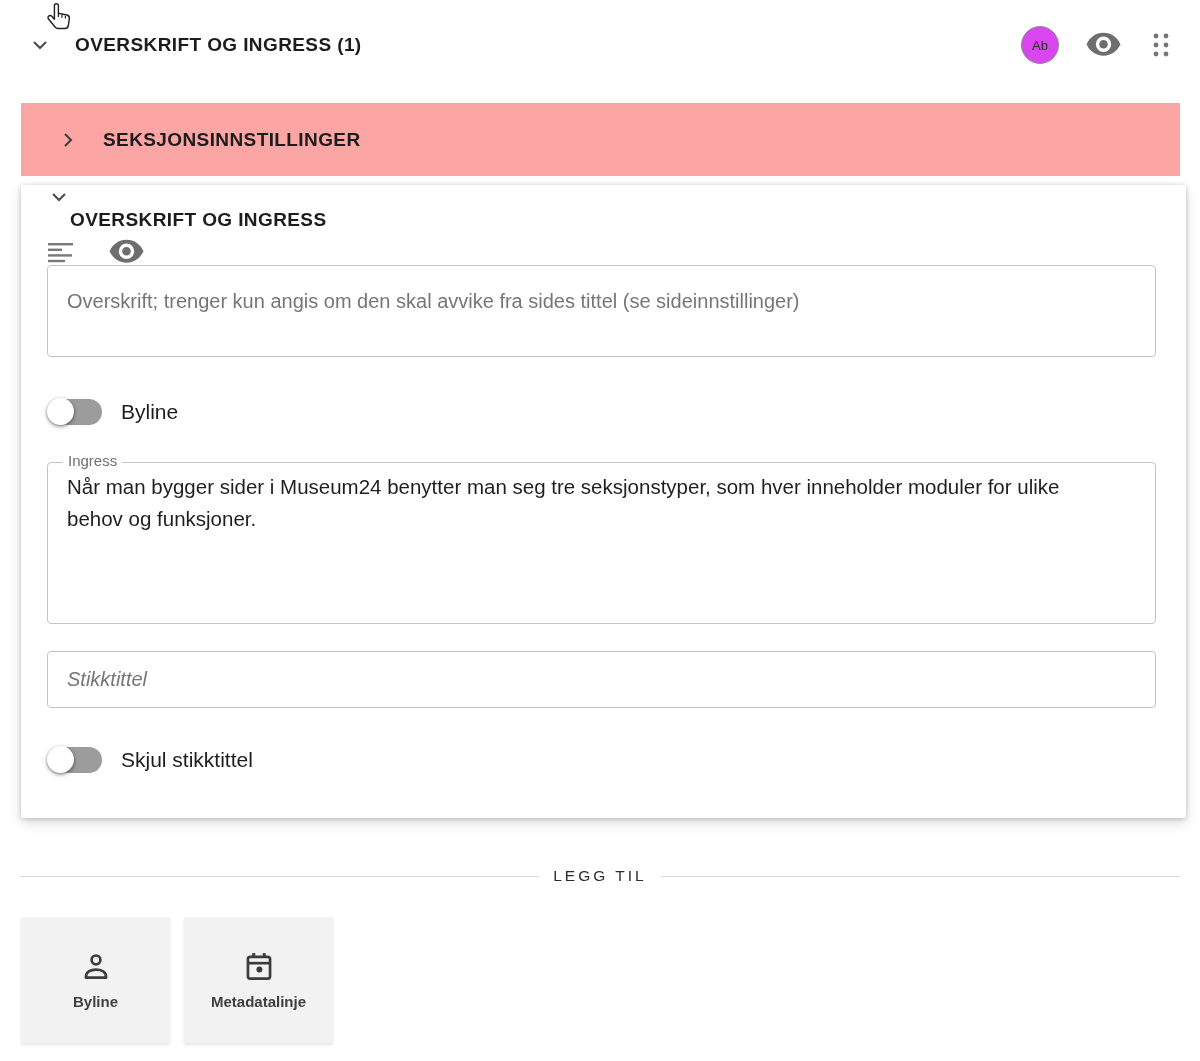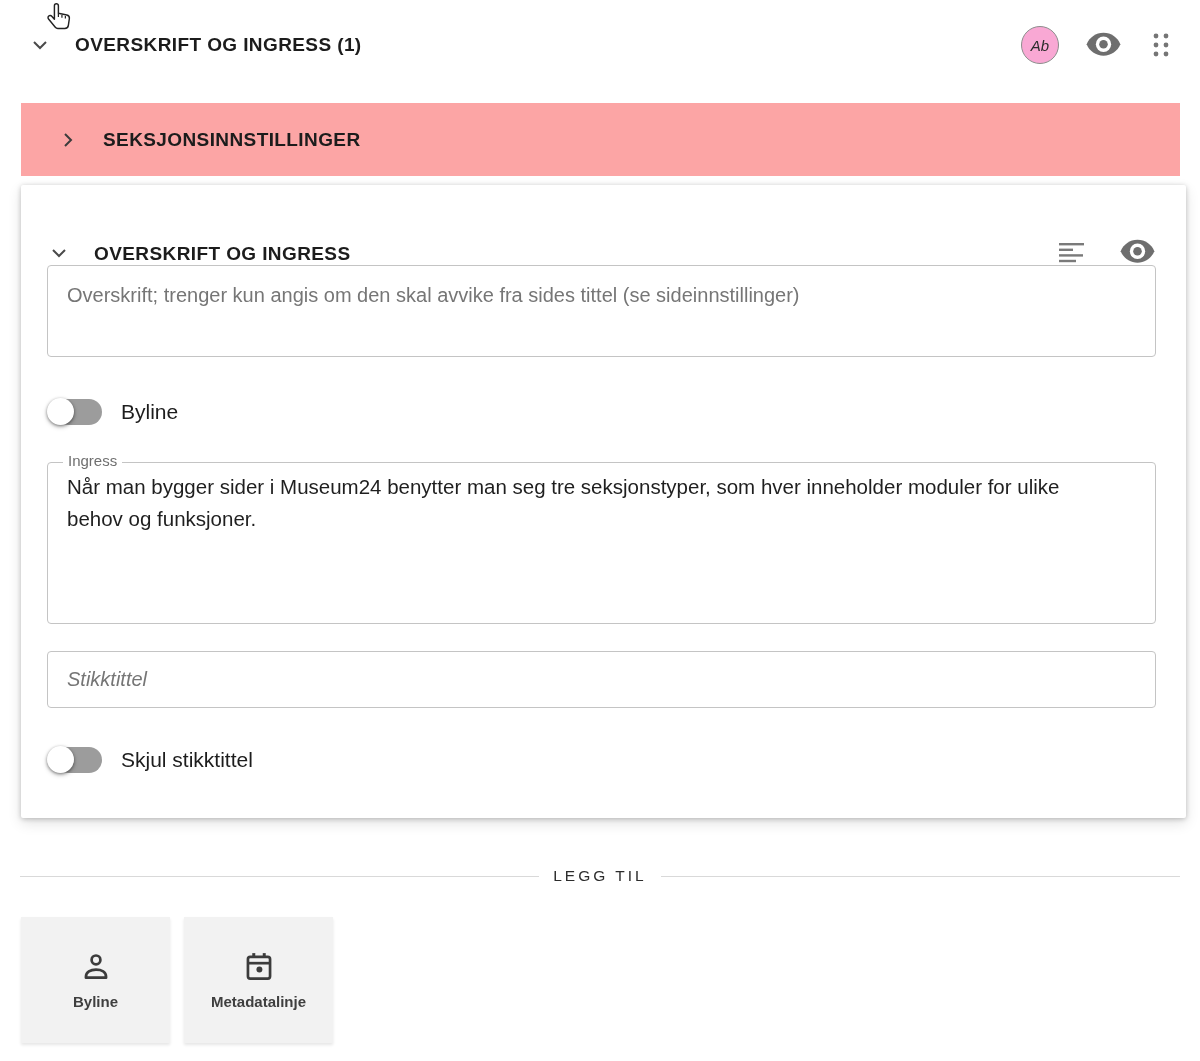--- a/index.html
+++ b/index.html
@@ -8,42 +8,42 @@
 
   
   .top-header { position:absolute; top:22px; left:28px; right:26px; height:46px;
     display:flex; align-items:center; }
   .top-header .title, .card-header .title, .settings-bar .title {
     font-size:19px; font-weight:bold; letter-spacing:.4px; color:#1c1c1c; }
   .top-header .title { margin-left:23px; }
   .flex-spacer { flex:1; }
   .chev { width:24px; height:24px; flex:0 0 auto; }
   .ab-badge { width:38px; height:38px; border:1.5px solid #8d8d8d; border-radius:50%;
-    display:flex; align-items:center; justify-content:center; font-size:15px;
-    color:#2e2e2e; background:#f9a8d4;font-style:italic; }
+    display:flex; align-items:center; justify-content:center; font-size:13px;
+    color:#2e2e2e; background:#d946ef; }
   .icon-gap { margin-left:26px; }
 
   .cursor { position:absolute; top:2px; left:46px; width:27px; height:31px; z-index:50; }
 
   
   .settings-bar { position:absolute; top:103px; left:21px; width:1159px; height:73px;
     background:#fca5a5; display:flex; align-items:center; padding-left:35px; }
   .settings-bar .title { margin-left:23px; }
 
   
   .module-card { position:absolute; top:185px; left:21px; width:1165px; height:633px;
     background:#fff; border-radius:2px; padding:0 30px 0 26px;
     box-shadow:0 1px 5px rgba(0,0,0,.22), 0 5px 14px rgba(0,0,0,.12); }
-  .card-header { height:80px; display:flex; align-items:flex-end; }
+  .card-header { height:80px; display:flex; align-items:flex-start;flex-direction:column; }
   .card-header .title { margin-left:23px; }
   .card-header .right-icons { display:flex; align-items:center; gap:34px; }
 
   .text-input { width:100%; border:1px solid #c4c4c4; border-radius:4px;
     font-family:"Liberation Sans", sans-serif; font-size:20px; color:#212121;
-    padding:15px 19px; outline:none; background:#fff; resize:none; display:block; }
+    padding:21px 19px; outline:none; background:#fff; resize:none; display:block; }
   .text-input::placeholder { color:#767676; opacity:1; }
   textarea.text-input { height:92px; line-height:1.4; }
   input.text-input { height:57px; }
 
   .toggle-row { display:flex; align-items:center; height:40px; }
   .switch { position:relative; width:55px; height:28px; flex:0 0 auto; cursor:pointer; }
   .switch .track { position:absolute; left:9px; top:1px; width:46px; height:26px;
     border-radius:13px; background:#9c9c9c; }
   .switch .thumb { position:absolute; left:0; top:0; width:27px; height:27px;
     border-radius:50%; background:#fff;

